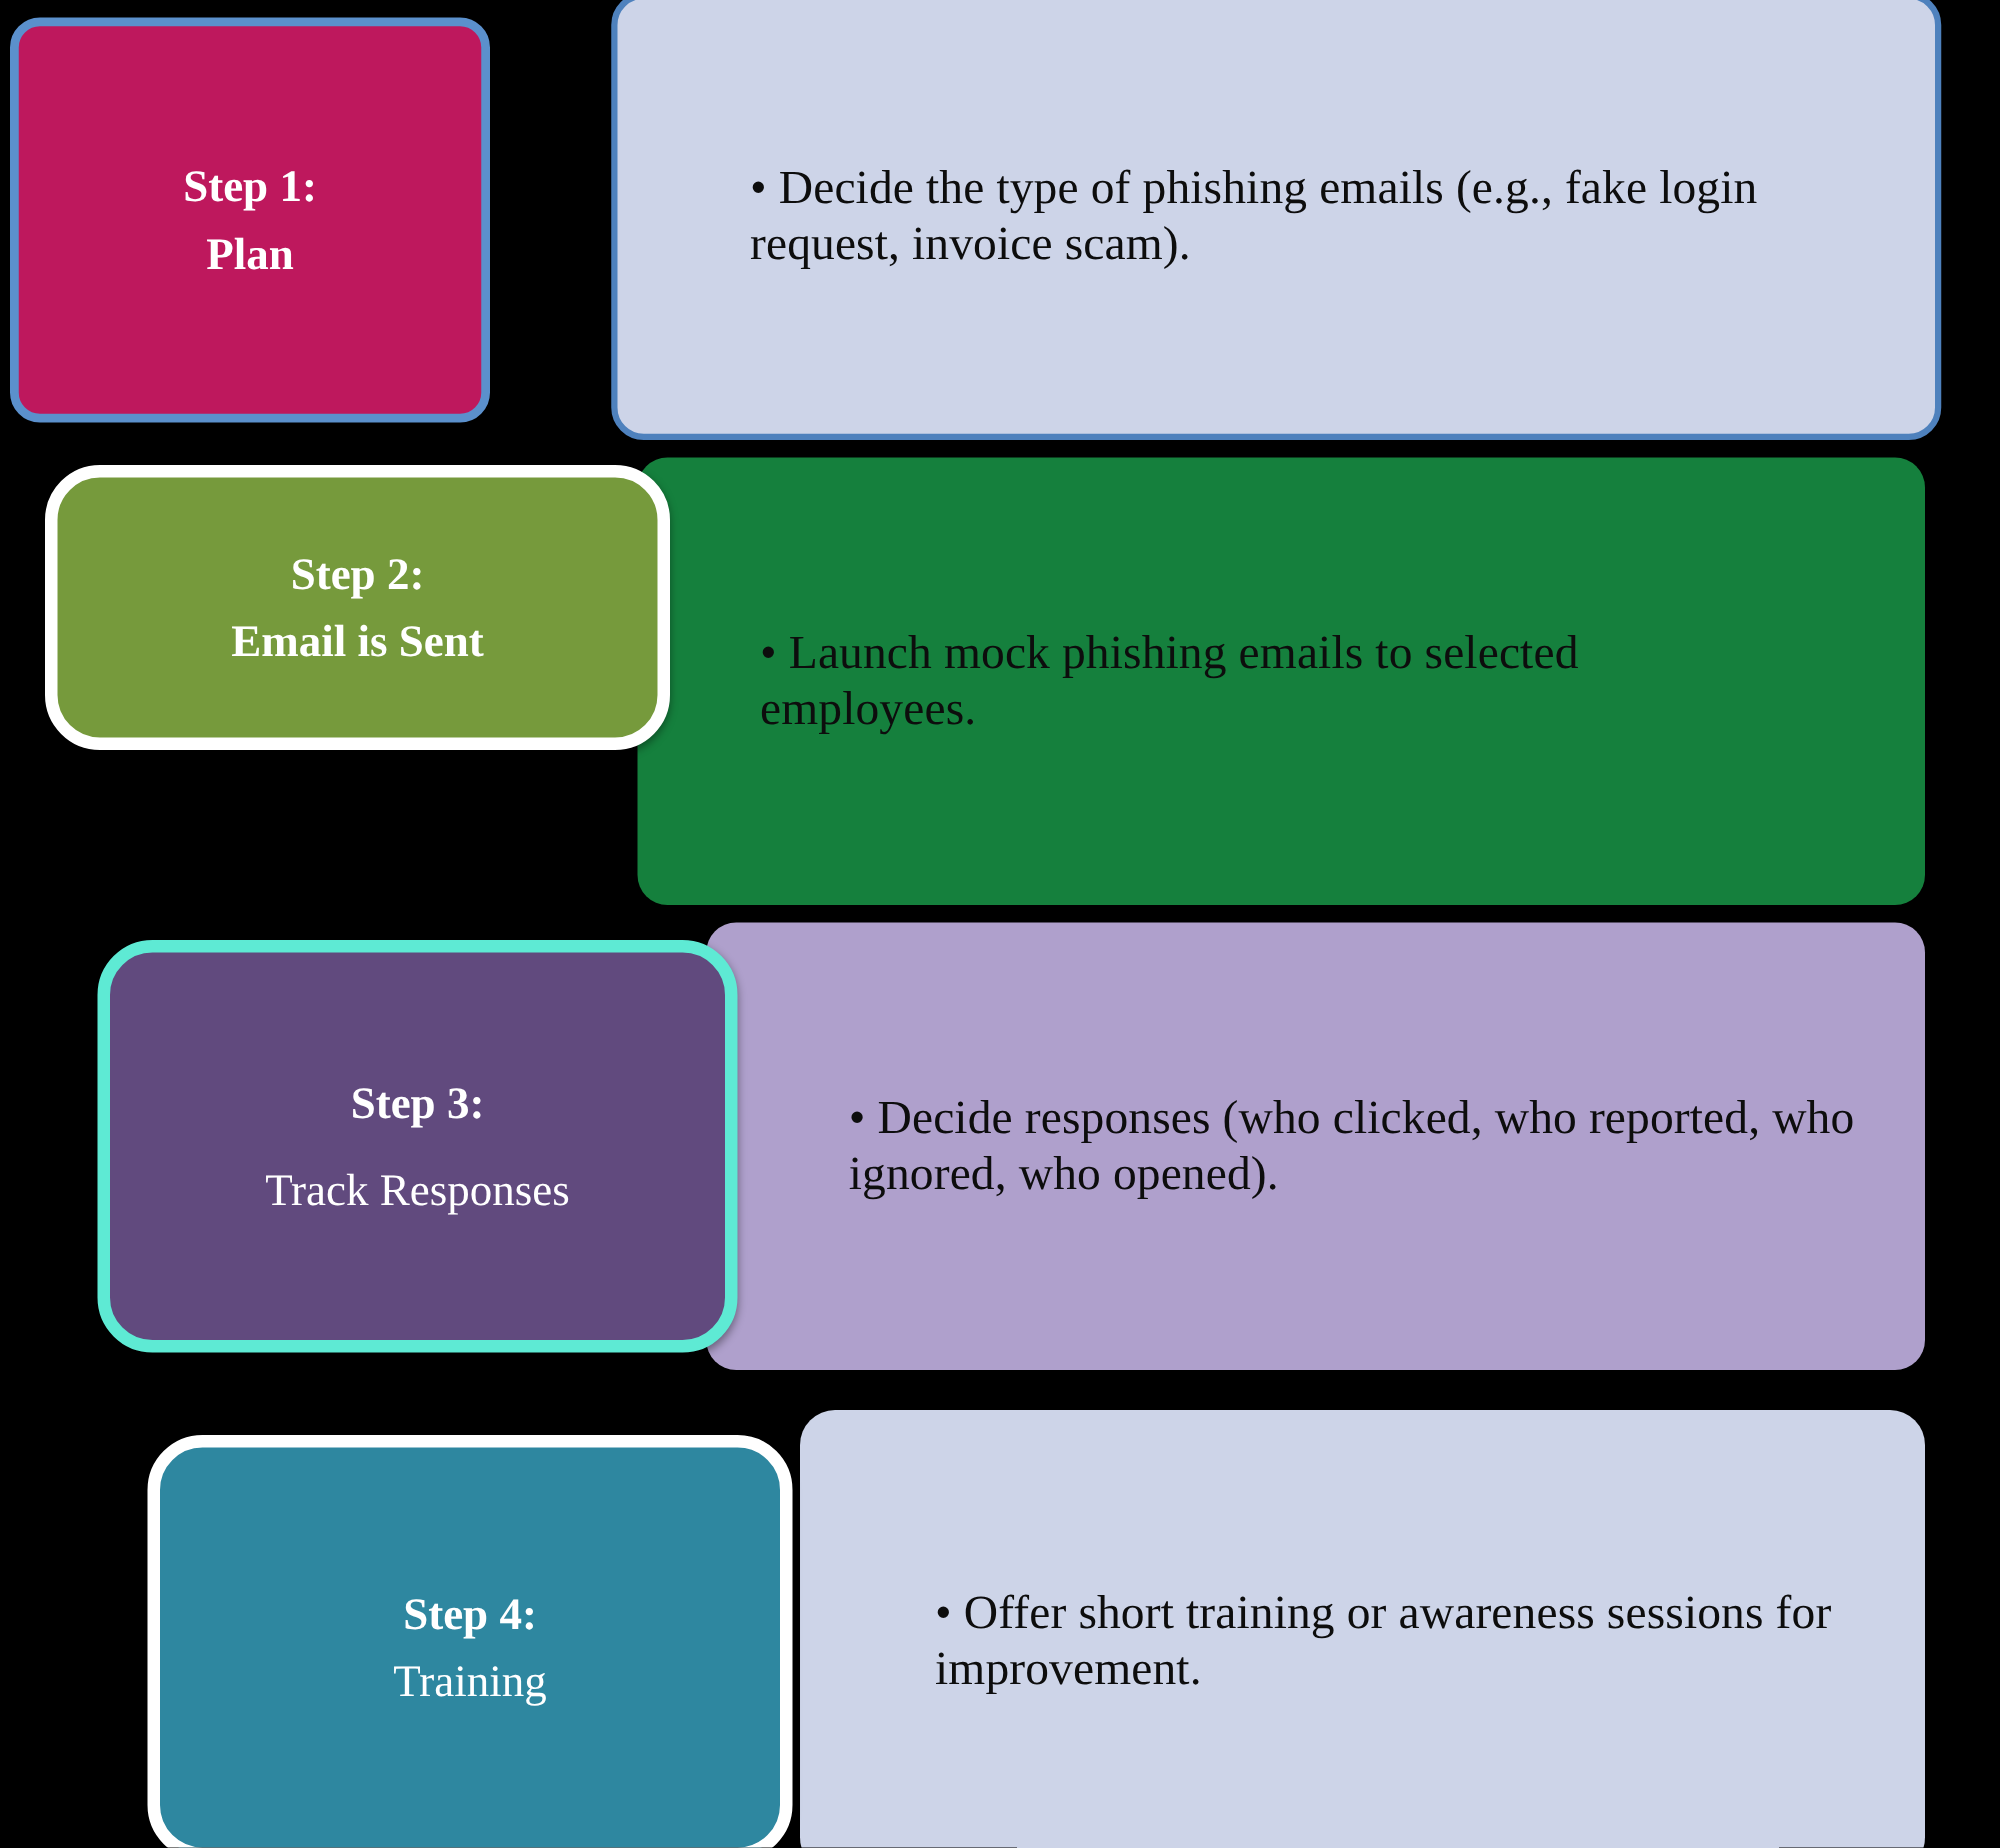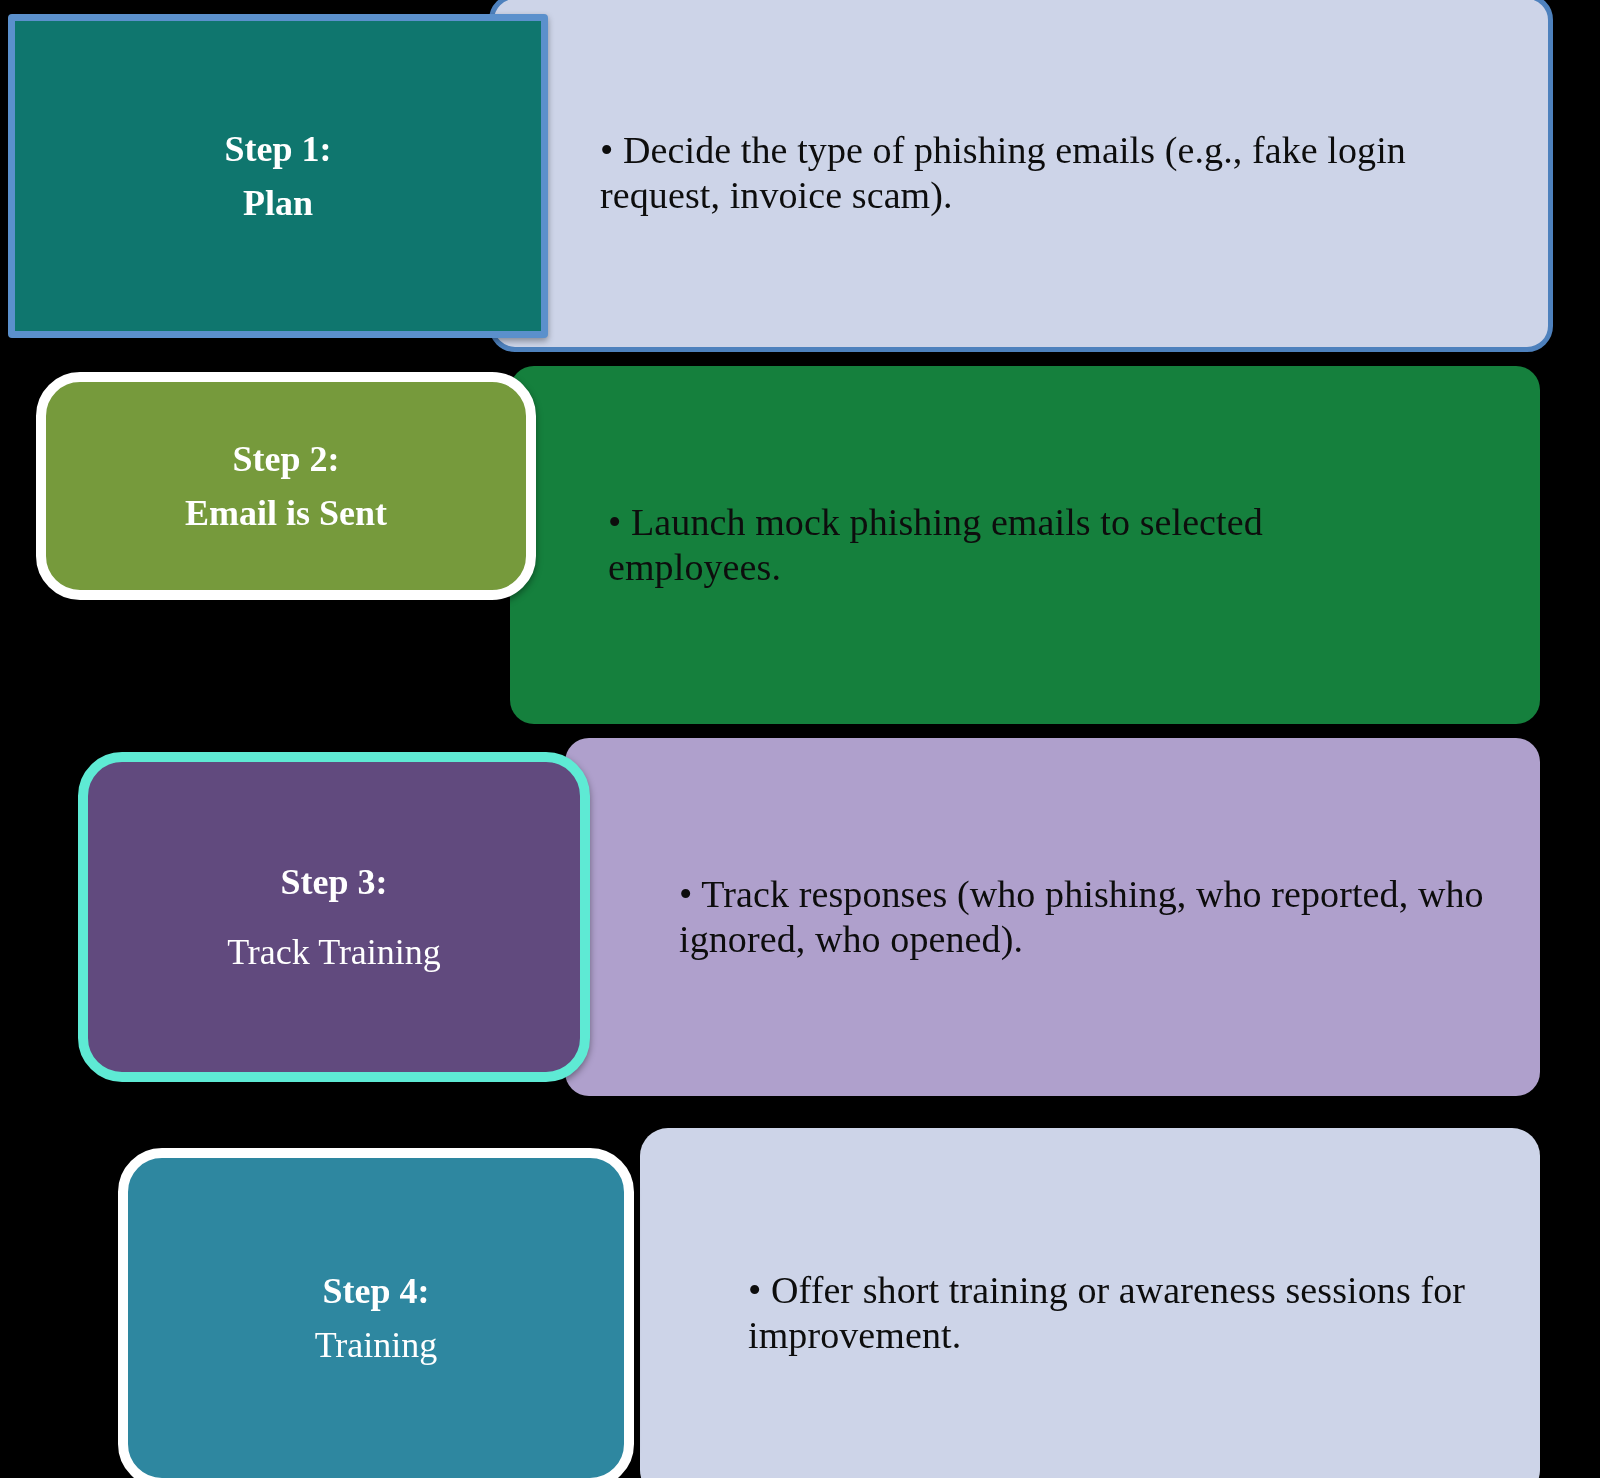--- a/index.html
+++ b/index.html
@@ -70,25 +70,25 @@
     border: 5px solid #4E81BD;
     border-radius: 26px;
     padding-left: 60px;
     padding-right: 40px;
   }
   #panel-1 .desc-text { max-width: 900px; }
 
   #box-1 {
     left: 8px;
     top: 14px;
-    width: 540px;
+    width: 384px;
     height: 324px;
-    background: #0f766e;
+    background: #be185d;
     border: 7px solid #5B90CC;
-    border-radius: 4px;
+    border-radius: 24px;
     box-shadow: 0 3px 6px rgba(0,0,0,0.35);
   }
 
   
   #panel-2 {
     left: 510px;
     top: 366px;
     width: 1030px;
     height: 358px;
     background: #15803d;
@@ -184,26 +184,26 @@
     </div>
   </div>
   <div class="step-box" id="box-2">
     <div class="step-line1">Step 2:</div>
     <div class="step-line2 bold">Email is Sent</div>
   </div>
 
   <div class="desc-panel" id="panel-3">
     <div class="desc-text">
       <span class="bullet">•</span>
-      <span>Track responses (who phishing, who reported, who ignored, who opened).</span>
+      <span>Decide responses (who clicked, who reported, who ignored, who opened).</span>
     </div>
   </div>
   <div class="step-box" id="box-3">
     <div class="step-line1">Step 3:</div>
-    <div class="step-line2">Track Training</div>
+    <div class="step-line2">Track Responses</div>
   </div>
 
   <div class="desc-panel" id="panel-4">
     <div class="desc-text">
       <span class="bullet">•</span>
       <span>Offer short training or awareness sessions for improvement.</span>
     </div>
   </div>
   <div class="step-box" id="box-4">
     <div class="step-line1">Step 4:</div>

